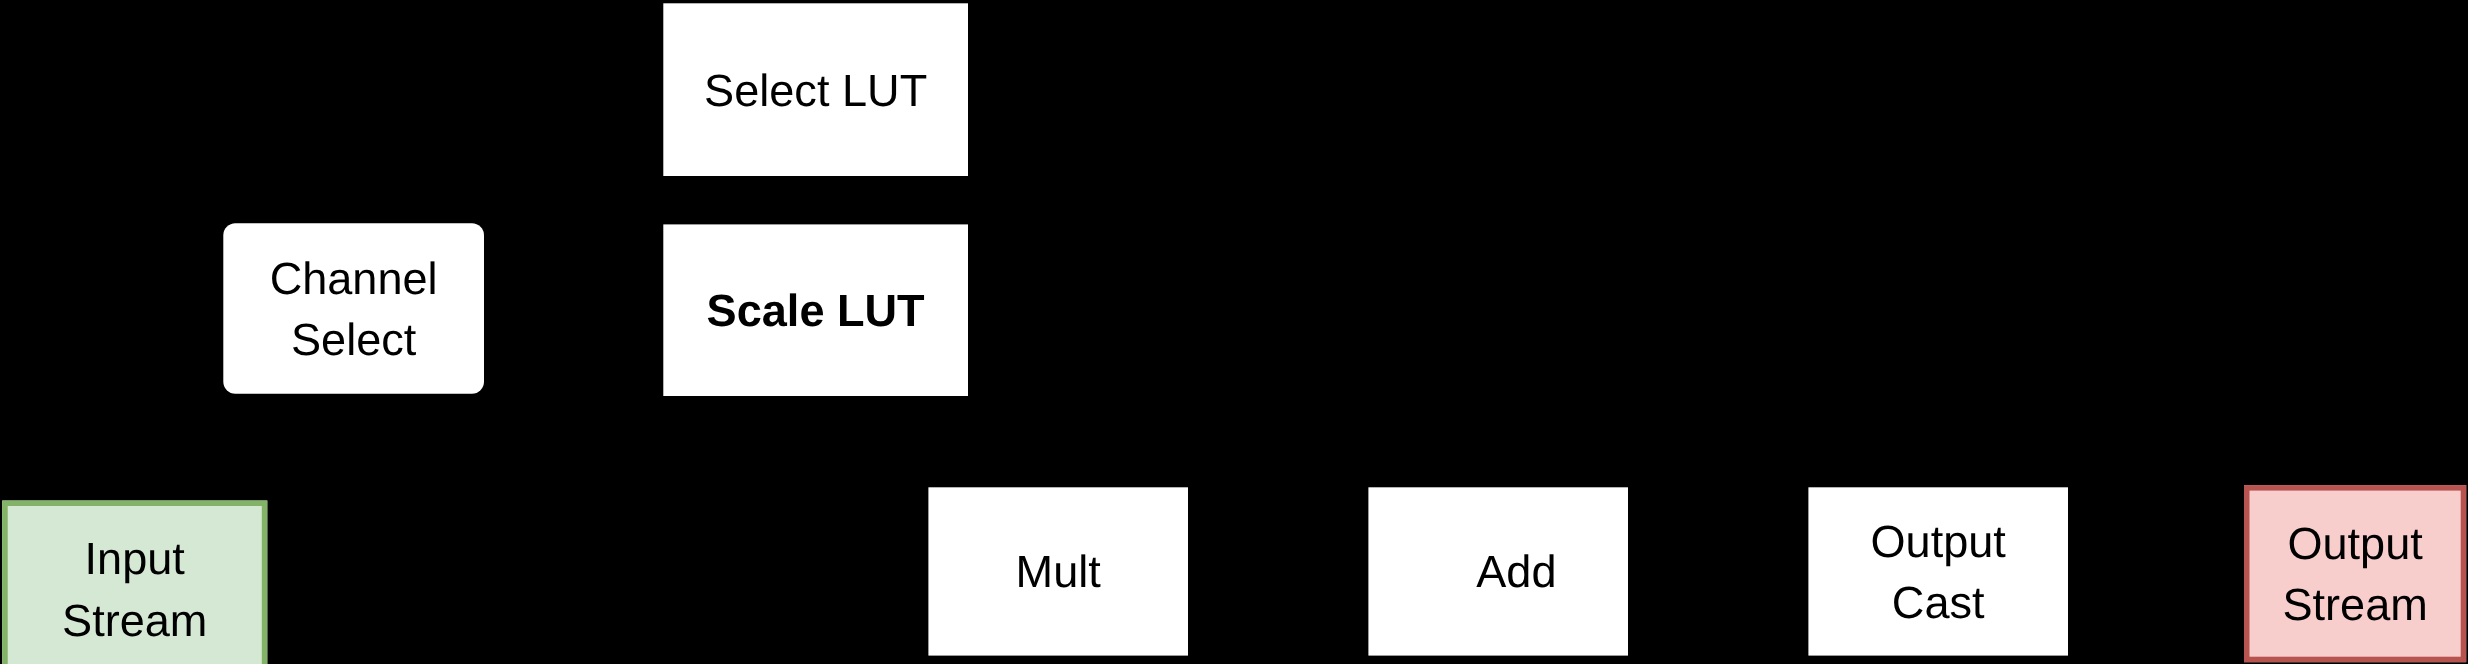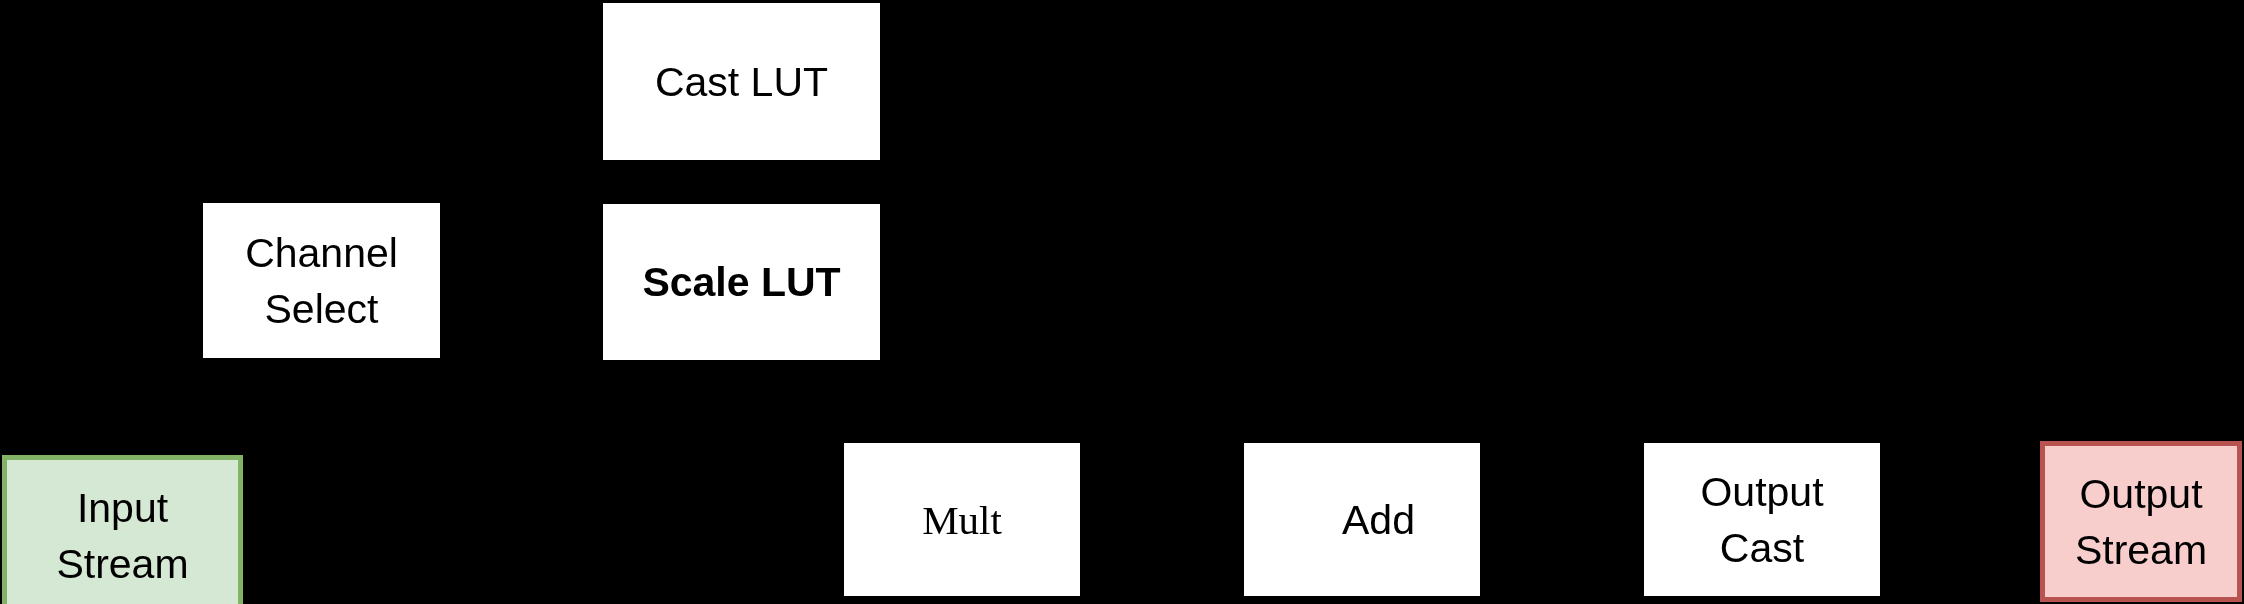--- a/index.html
+++ b/index.html
@@ -39,38 +39,38 @@
   .n-add            { left: 1244px; top: 443px; width: 236px; height: 153px; padding-left: 33px; }
   .n-output-cast    { left: 1644px; top: 443px; width: 236px; height: 153px; }
   .n-output-stream  { left: 2040px; top: 441px; width: 202px; height: 161px; border: 5px solid #b85450; background: #f8cecc; }
 </style>
 </head>
 <body>
 
 <div class="canvas">
 
   <div class="node n-shift-lut" style="background-color: rgb(255, 255, 255);">
-    <span class="label">Cast LUT</span>
+    <span class="label">Select LUT</span>
   </div>
 
-  <div class="node n-channel-select" style="background-color: rgb(255, 255, 255);">
+  <div class="node n-channel-select" style="background-color: rgb(255, 255, 255); border-radius: 11px;">
     <span class="label">Channel
 Select</span>
   </div>
 
   <div class="node n-scale-lut" style="background-color: rgb(255, 255, 255); font-weight: bold;">
     <span class="label">Scale LUT</span>
   </div>
 
   <div class="node n-input-stream" style="background-color: rgb(213, 232, 212); border-color: rgb(130, 179, 102);">
     <span class="label">Input
 Stream</span>
   </div>
 
-  <div class="node n-mult" style="background-color: rgb(255, 255, 255); font-family: Liberation Serif, serif;">
+  <div class="node n-mult" style="background-color: rgb(255, 255, 255);">
     <span class="label">Mult</span>
   </div>
 
   <div class="node n-add" style="background-color: rgb(255, 255, 255);">
     <span class="label">Add</span>
   </div>
 
   <div class="node n-output-cast" style="background-color: rgb(255, 255, 255);">
     <span class="label">Output
 Cast</span>

